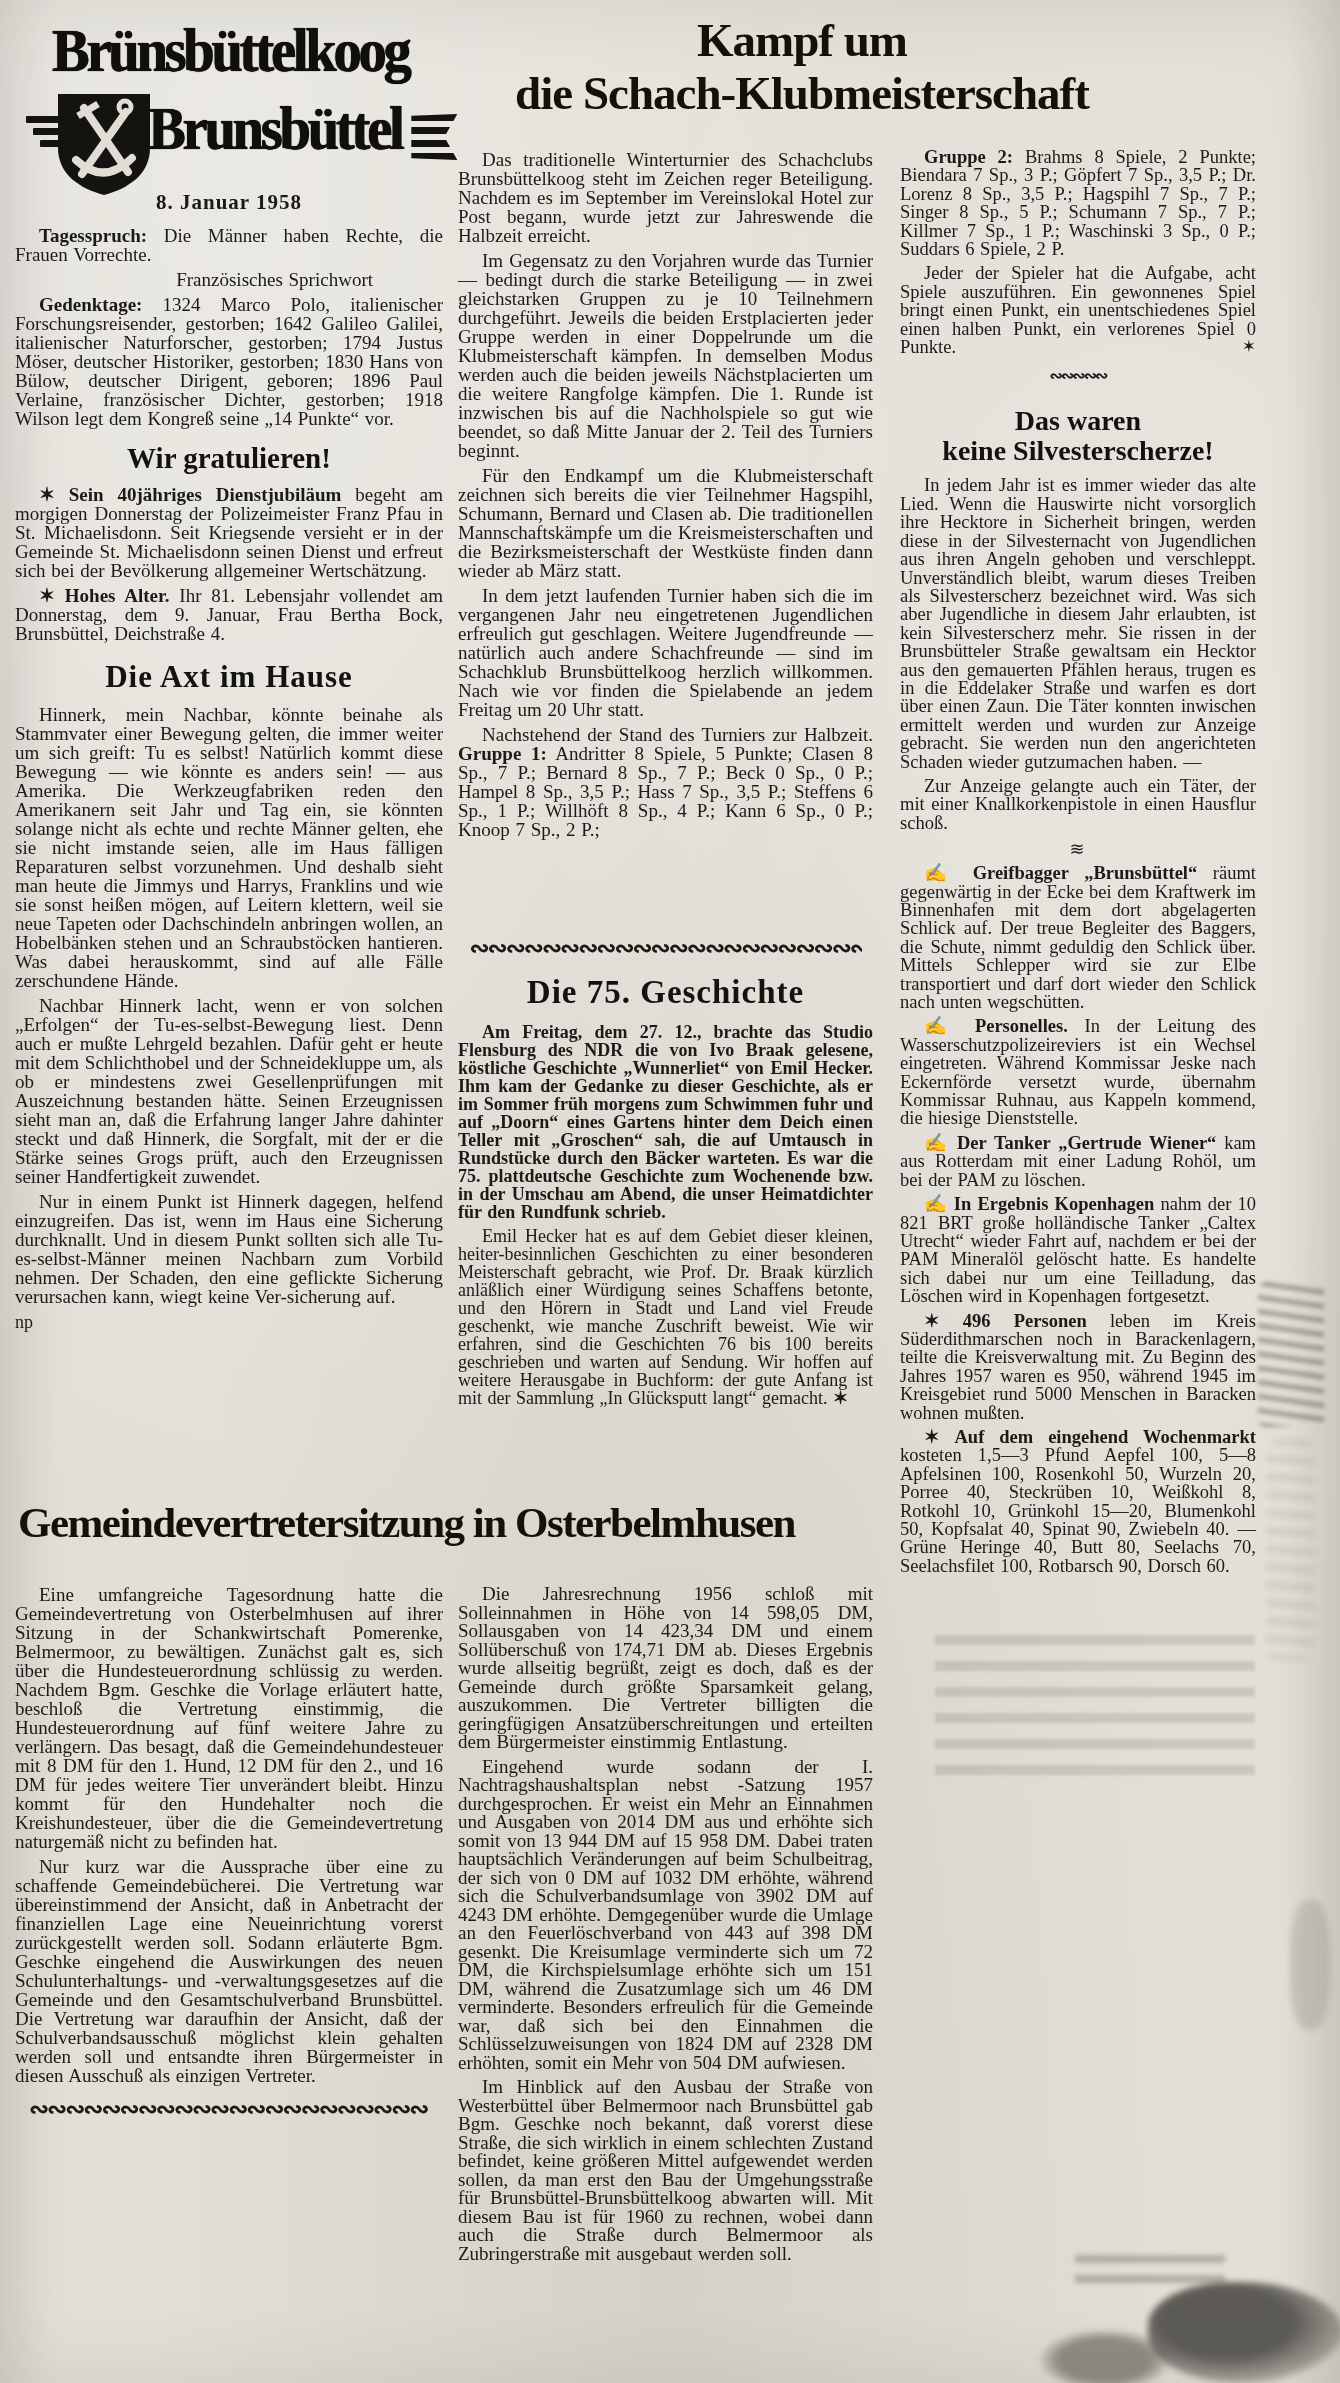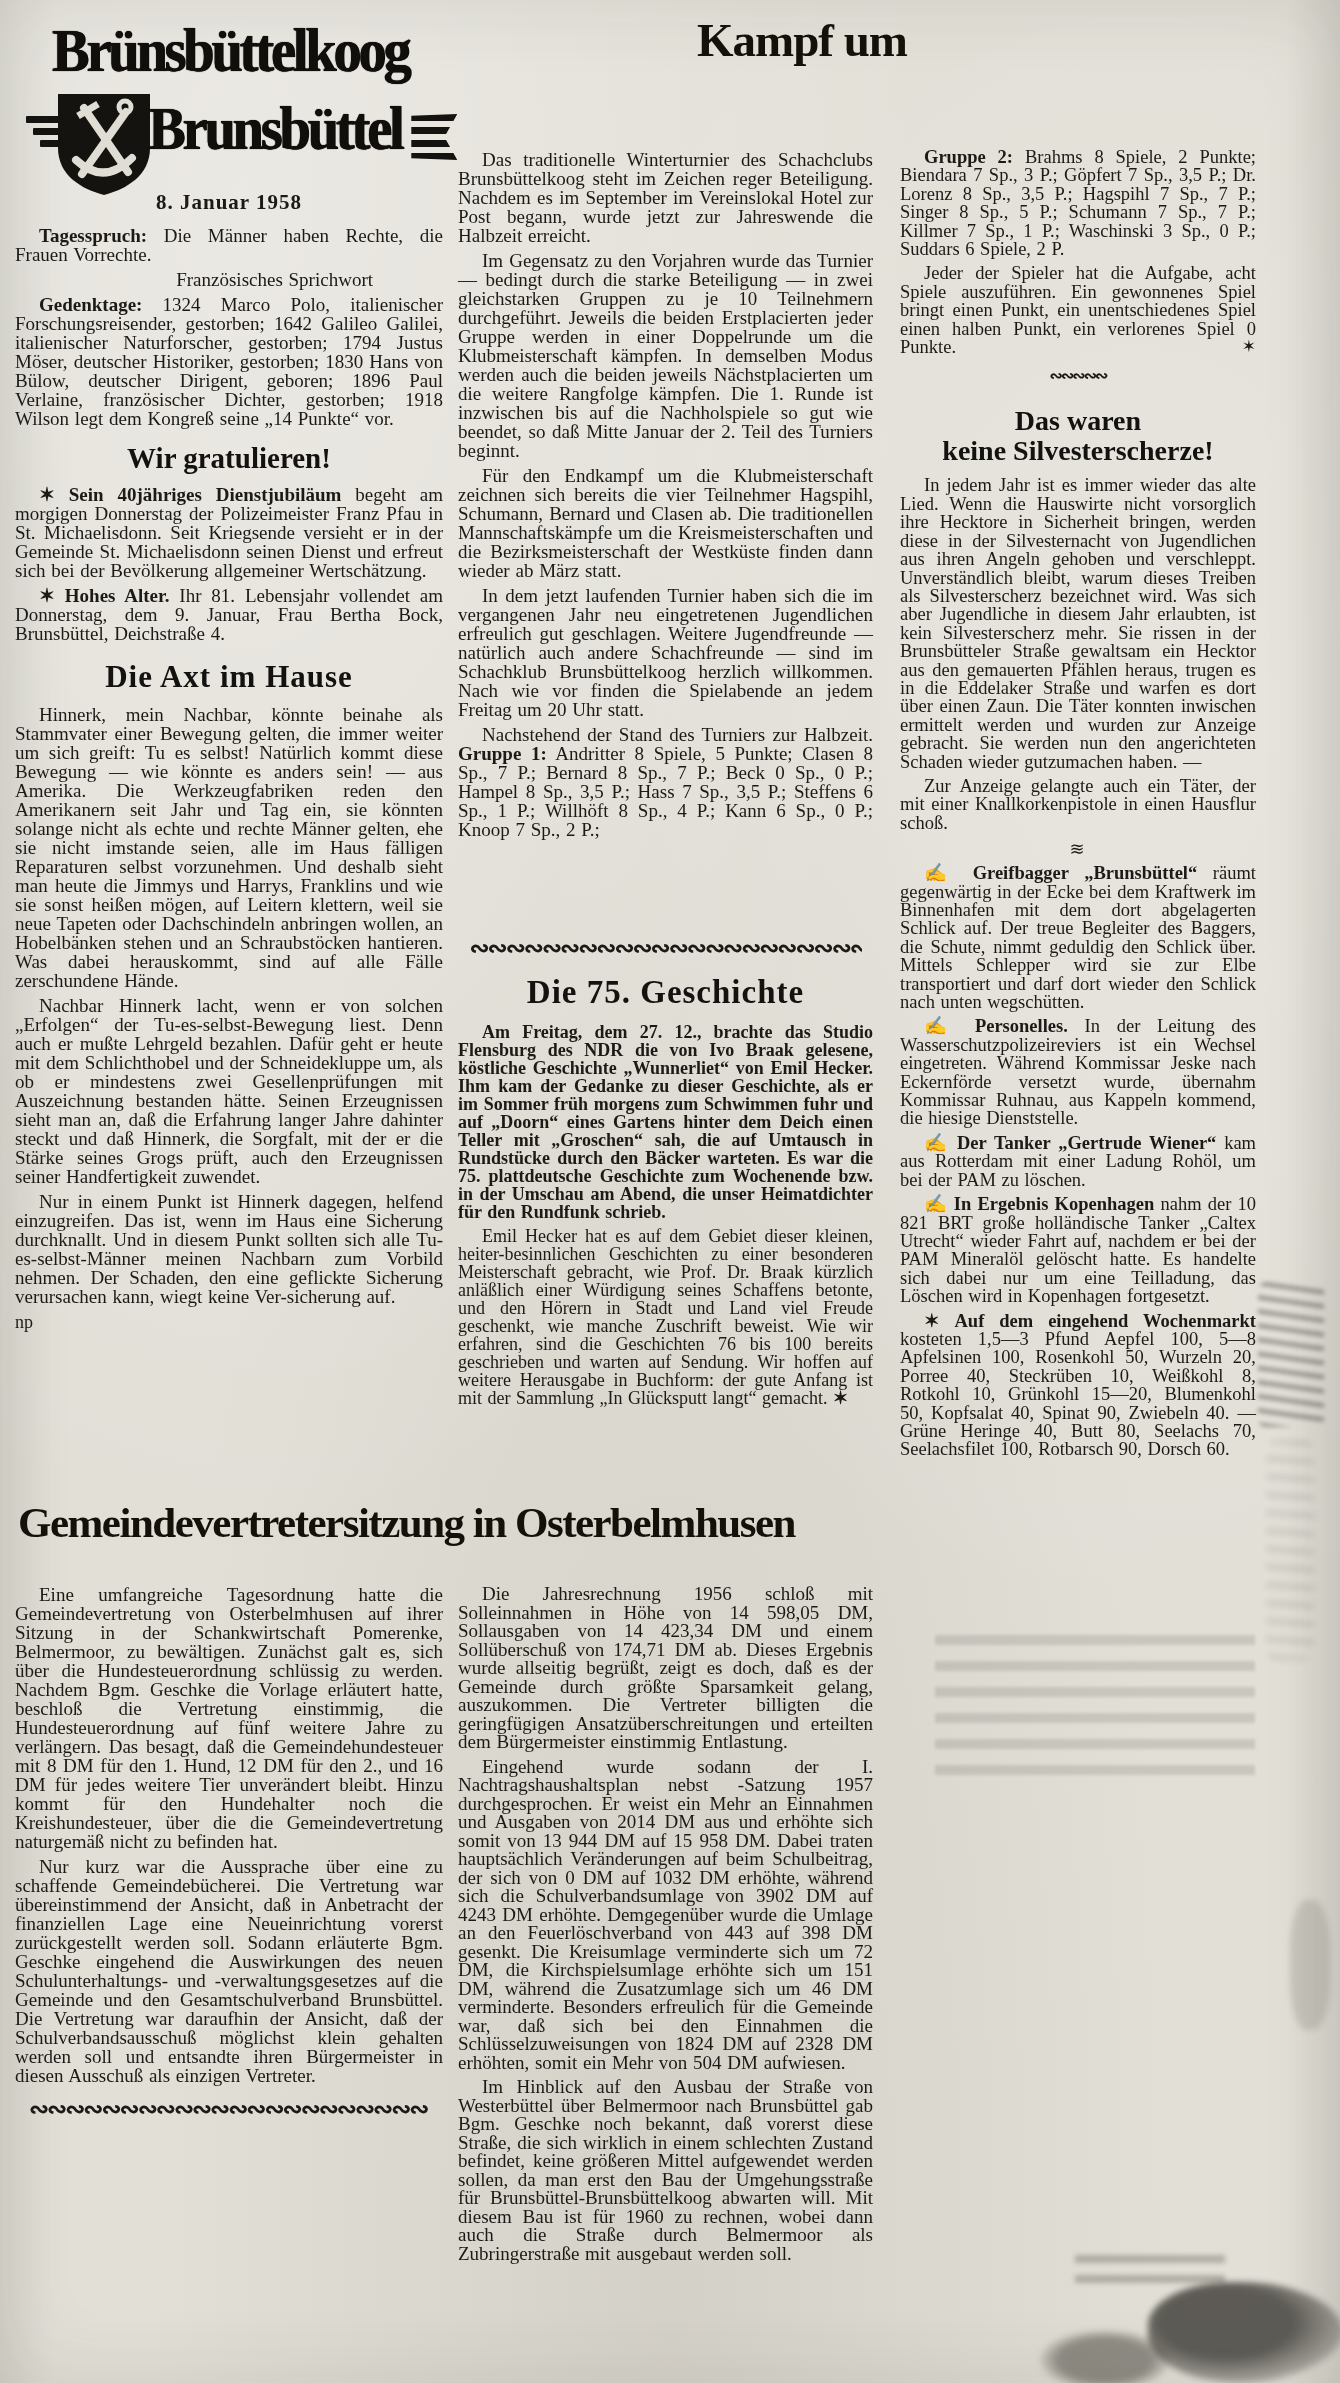--- a/index.html
+++ b/index.html
@@ -111,20 +111,21 @@
 
   <div class="abs" id="mast2row">
     <span class="fraktur" id="mast2">Brunsbüttel</span>
     <span id="pennant"></span>
   </div>
 
   <div class="abs" id="mast-date">8. Januar 1958</div>
 
   <div class="abs" id="headline-top">
     <div>Kampf um</div>
+    <div>die Schach-Klubmeisterschaft</div>
   </div>
 
   <div class="abs col" id="col-left-top">
     <p><b class="lead">Tagesspruch:</b> <span>Die Männer haben Rechte, die Frauen Vorrechte.</span></p>
     <p class="src-line">Französisches Sprichwort</p>
     <p><b class="lead">Gedenktage:</b> <span>1324 Marco Polo, italienischer Forschungsreisender, gestorben; 1642 Galileo Galilei, italienischer Naturforscher, gestorben; 1794 Justus Möser, deutscher Historiker, gestorben; 1830 Hans von Bülow, deutscher Dirigent, geboren; 1896 Paul Verlaine, französischer Dichter, gestorben; 1918 Wilson legt dem Kongreß seine „14 Punkte“ vor.</span></p>
 
     <h2 id="h-grat">Wir gratulieren!</h2>
 
     <p class="item"><span class="mk">✶</span> <b class="lead">Sein 40jähriges Dienstjubiläum</b> <span>begeht am morgigen Donnerstag der Polizeimeister Franz Pfau in St. Michaelisdonn. Seit Kriegsende versieht er in der Gemeinde St. Michaelisdonn seinen Dienst und erfreut sich bei der Bevölkerung allgemeiner Wertschätzung.</span></p>
@@ -162,20 +163,21 @@
       <div>keine Silvesterscherze!</div>
     </h2>
     <p>In jedem Jahr ist es immer wieder das alte Lied. Wenn die Hauswirte nicht vorsorglich ihre Hecktore in Sicherheit bringen, werden diese in der Silvesternacht von Jugendlichen aus ihren Angeln gehoben und verschleppt. Unverständlich bleibt, warum dieses Treiben als Silvesterscherz bezeichnet wird. Was sich aber Jugendliche in diesem Jahr erlaubten, ist kein Silvesterscherz mehr. Sie rissen in der Brunsbütteler Straße gewaltsam ein Hecktor aus den gemauerten Pfählen heraus, trugen es in die Eddelaker Straße und warfen es dort über einen Zaun. Die Täter konnten inwischen ermittelt werden und wurden zur Anzeige gebracht. Sie werden nun den angerichteten Schaden wieder gutzumachen haben. —</p>
     <p>Zur Anzeige gelangte auch ein Täter, der mit einer Knallkorkenpistole in einen Hausflur schoß.</p>
     <div class="tinydiv">≋</div>
 
     <p class="item"><span class="mk">✍</span> <b class="lead">Greifbagger „Brunsbüttel“</b> <span>räumt gegenwärtig in der Ecke bei dem Kraftwerk im Binnenhafen mit dem dort abgelagerten Schlick auf. Der treue Begleiter des Baggers, die Schute, nimmt geduldig den Schlick über. Mittels Schlepper wird sie zur Elbe transportiert und darf dort wieder den Schlick nach unten wegschütten.</span></p>
     <p class="item"><span class="mk">✍</span> <b class="lead">Personelles.</b> <span>In der Leitung des Wasserschutzpolizeireviers ist ein Wechsel eingetreten. Während Kommissar Jeske nach Eckernförde versetzt wurde, übernahm Kommissar Ruhnau, aus Kappeln kommend, die hiesige Dienststelle.</span></p>
     <p class="item"><span class="mk">✍</span> <b class="lead">Der Tanker „Gertrude Wiener“</b> <span>kam aus Rotterdam mit einer Ladung Rohöl, um bei der PAM zu löschen.</span></p>
     <p class="item"><span class="mk">✍</span> <b class="lead">In Ergebnis Kopenhagen</b> <span>nahm der 10 821 BRT große holländische Tanker „Caltex Utrecht“ wieder Fahrt auf, nachdem er bei der PAM Mineralöl gelöscht hatte. Es handelte sich dabei nur um eine Teilladung, das Löschen wird in Kopenhagen fortgesetzt.</span></p>
+    <p class="item"><span class="mk">✶</span> <b class="lead">496 Personen</b> <span>leben im Kreis Süderdithmarschen noch in Barackenlagern, teilte die Kreisverwaltung mit. Zu Beginn des Jahres 1957 waren es 950, während 1945 im Kreisgebiet rund 5000 Menschen in Baracken wohnen mußten.</span></p>
     <p class="item"><span class="mk">✶</span> <b class="lead">Auf dem eingehend Wochenmarkt</b> <span>kosteten 1,5—3 Pfund Aepfel 100, 5—8 Apfelsinen 100, Rosenkohl 50, Wurzeln 20, Porree 40, Steckrüben 10, Weißkohl 8, Rotkohl 10, Grünkohl 15—20, Blumenkohl 50, Kopfsalat 40, Spinat 90, Zwiebeln 40. — Grüne Heringe 40, Butt 80, Seelachs 70, Seelachsfilet 100, Rotbarsch 90, Dorsch 60.</span></p>
   </div>
 
   <div class="abs" id="headline-bottom">Gemeindevertretersitzung in Osterbelmhusen</div>
 
   <div class="abs col" id="col-bl">
     <p>Eine umfangreiche Tagesordnung hatte die Gemeindevertretung von Osterbelmhusen auf ihrer Sitzung in der Schankwirtschaft Pomerenke, Belmermoor, zu bewältigen. Zunächst galt es, sich über die Hundesteuerordnung schlüssig zu werden. Nachdem Bgm. Geschke die Vorlage erläutert hatte, beschloß die Vertretung einstimmig, die Hundesteuerordnung auf fünf weitere Jahre zu verlängern. Das besagt, daß die Gemeindehundesteuer mit 8 DM für den 1. Hund, 12 DM für den 2., und 16 DM für jedes weitere Tier unverändert bleibt. Hinzu kommt für den Hundehalter noch die Kreishundesteuer, über die die Gemeindevertretung naturgemäß nicht zu befinden hat.</p>
     <p>Nur kurz war die Aussprache über eine zu schaffende Gemeindebücherei. Die Vertretung war übereinstimmend der Ansicht, daß in Anbetracht der finanziellen Lage eine Neueinrichtung vorerst zurückgestellt werden soll. Sodann erläuterte Bgm. Geschke eingehend die Auswirkungen des neuen Schulunterhaltungs- und -verwaltungsgesetzes auf die Gemeinde und den Gesamtschulverband Brunsbüttel. Die Vertretung war daraufhin der Ansicht, daß der Schulverbandsausschuß möglichst klein gehalten werden soll und entsandte ihren Bürgermeister in diesen Ausschuß als einzigen Vertreter.</p>
     <div class="wave in-flow" style="width:400px">∾∾∾∾∾∾∾∾∾∾∾∾∾∾∾∾∾∾∾∾∾∾∾∾</div>
   </div>

